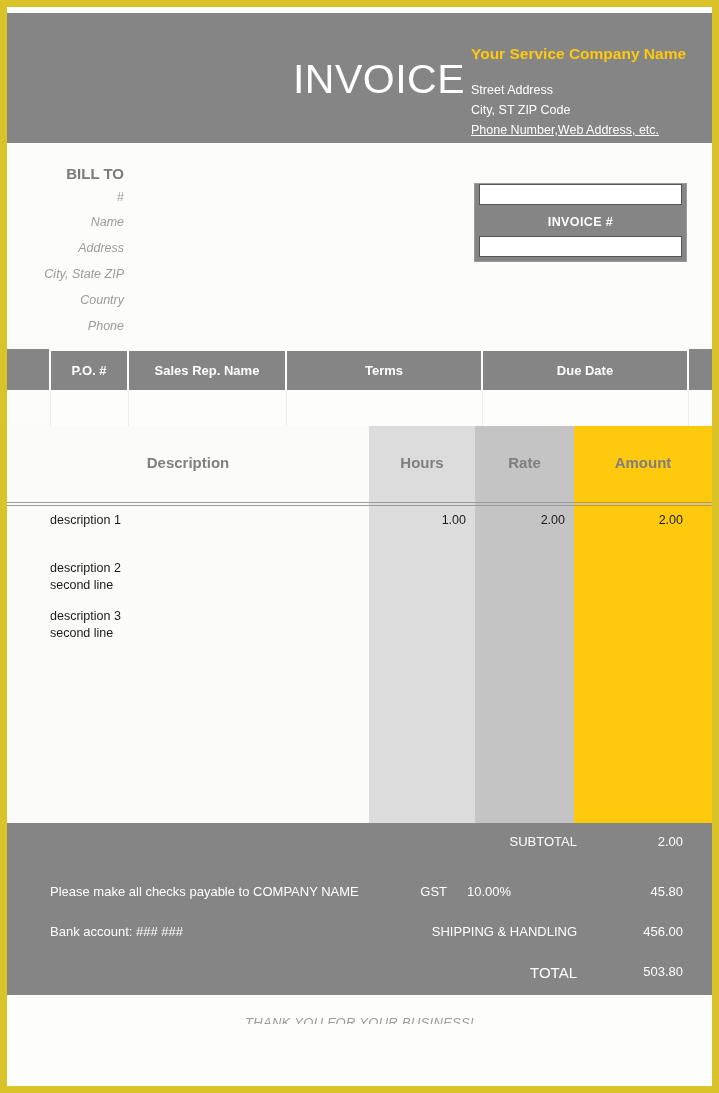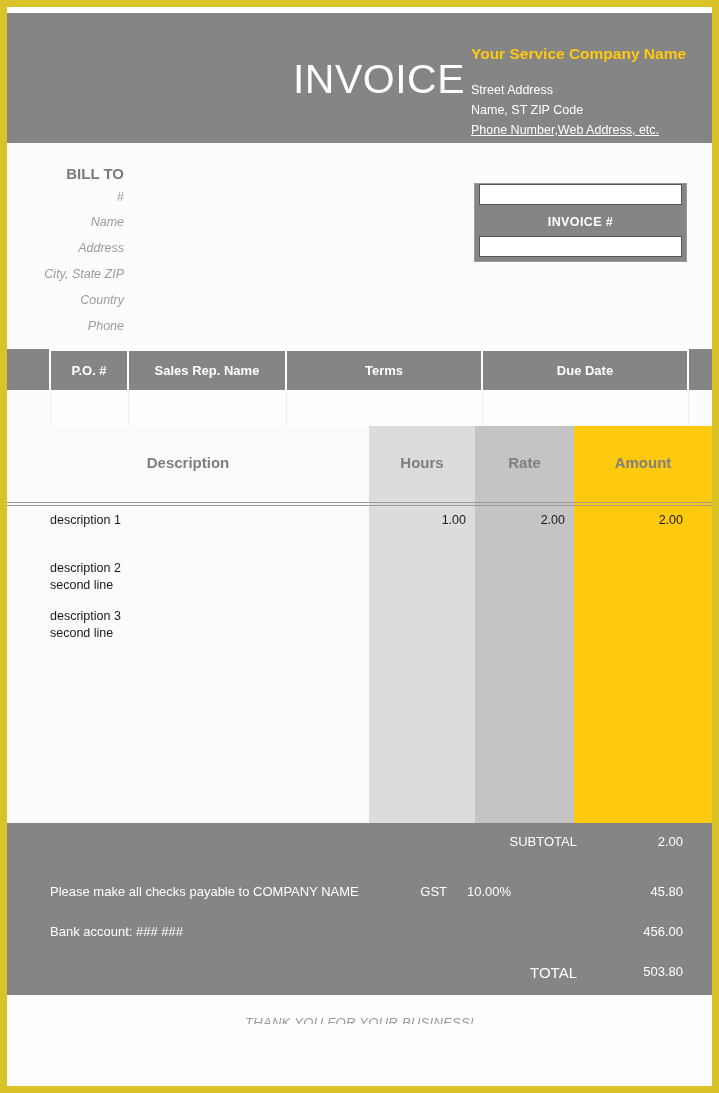--- a/index.html
+++ b/index.html
@@ -348,21 +348,21 @@
 <div class="page">
   <div class="inner">
 
     <div class="header-gap"></div>
 
     <div class="header">
       <div class="invoice-word">INVOICE</div>
       <div class="company-block">
         <div class="company-name">Your Service Company Name</div>
         <div class="company-line">Street Address</div>
-        <div class="company-line">Name, ST  ZIP Code</div>
+        <div class="company-line">City, ST  ZIP Code</div>
         <div class="company-line link">Phone Number,Web Address, etc.</div>
       </div>
     </div>
 
     <div class="billto-area">
       <div class="billto-labels">
         <div class="billto-title">BILL TO</div>
         <div class="billto-row hash">#</div>
         <div class="billto-row">Name</div>
         <div class="billto-row">Address</div>
@@ -449,20 +449,21 @@
         <div class="totals-value">2.00</div>
       </div>
       <div class="totals-row">
         <div class="totals-note">Please make all checks payable to COMPANY NAME</div>
         <div class="totals-label normal" style="width:110px;left:330px">GST</div>
         <div class="totals-rate">10.00%</div>
         <div class="totals-value">45.80</div>
       </div>
       <div class="totals-row">
         <div class="totals-note">Bank account: ### ###</div>
+        <div class="totals-label normal">SHIPPING &amp; HANDLING</div>
         <div class="totals-value">456.00</div>
       </div>
       <div class="totals-row">
         <div class="totals-label total">TOTAL</div>
         <div class="totals-value">503.80</div>
       </div>
     </div>
 
     <div class="footer">
       <div class="thanks">THANK YOU FOR YOUR BUSINESS!</div>

